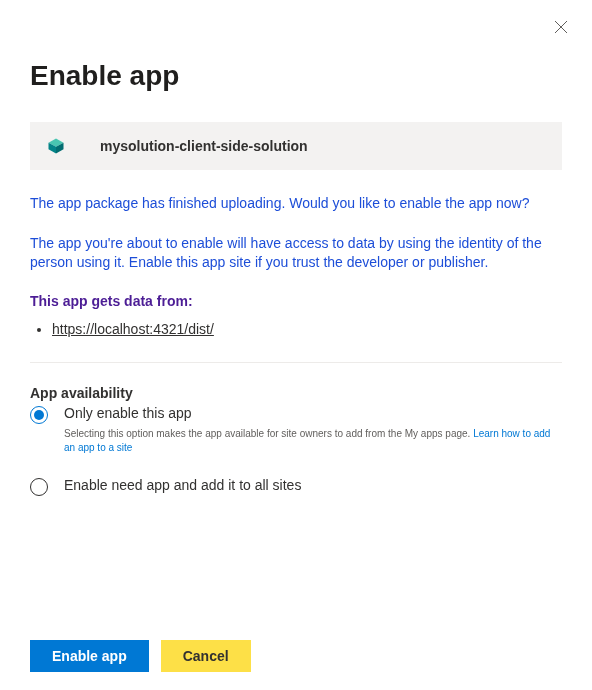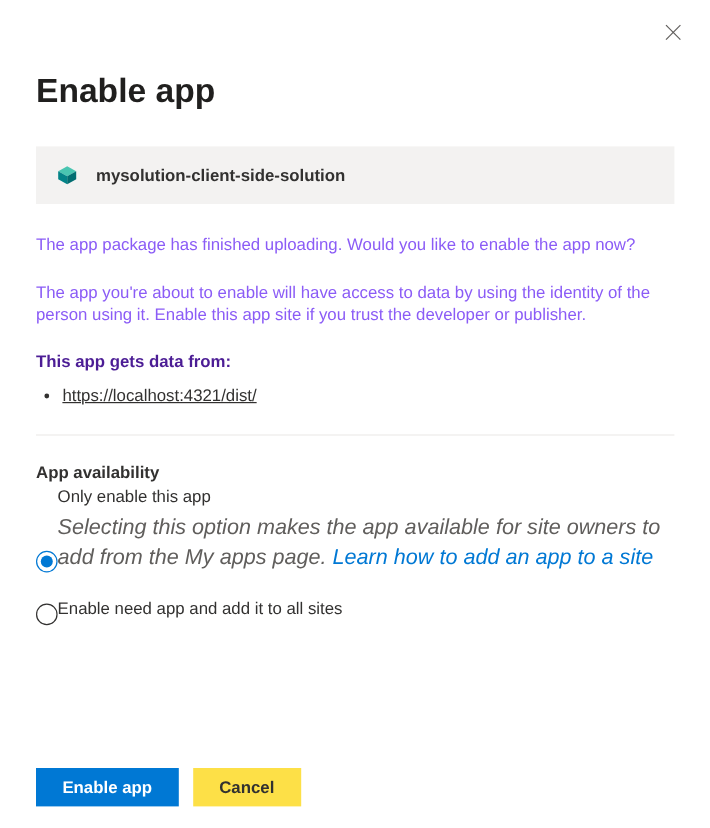--- a/index.html
+++ b/index.html
@@ -42,25 +42,26 @@
     }
     .pkg-icon {
       width: 20px;
       height: 20px;
       flex-shrink: 0;
     }
     .pkg-name {
       font-size: 14px;
       font-weight: 600;
       color: #323130;
+      margin-left: 20px;
     }
     .desc {
       font-size: 14px;
       line-height: 1.4;
-      color: #8b5cf6;
+      color: #1d4ed8;
       margin-bottom: 20px;
     }
     .subheading {
       font-weight: 600;
       font-size: 14px;
       margin-bottom: 10px;
       color: #4c1d95;
     }
     ul.sources {
       list-style: disc;
@@ -78,22 +79,22 @@
       margin-bottom: 22px;
     }
     .section-title {
       font-weight: 600;
       font-size: 14px;
       margin-bottom: 4px;
     }
     .radio-group { }
     .radio-option {
       display: flex;
-      align-items: flex-end;
-      gap: 0;
+      align-items: flex-start;
+      gap: 16px;
       margin-bottom: 22px;
       cursor: pointer;
     }
     .radio-circle {
       width: 18px;
       height: 18px;
       border: 1px solid #323130;
       border-radius: 50%;
       flex-shrink: 0;
       position: relative;
@@ -112,24 +113,23 @@
       top: 3px;
       left: 3px;
     }
     .radio-body { flex: 1; }
     .radio-label {
       font-size: 14px;
       color: #323130;
       margin-bottom: 6px;
     }
     .radio-desc {
-      font-size: 18px;
+      font-size: 10px;
       color: #605e5c;
       line-height: 1.4;
-      font-style: italic;
     }
     .link {
       color: #0078d4;
       cursor: pointer;
     }
     .footer {
       position: absolute;
       bottom: 18px;
       left: 30px;
       display: flex;

